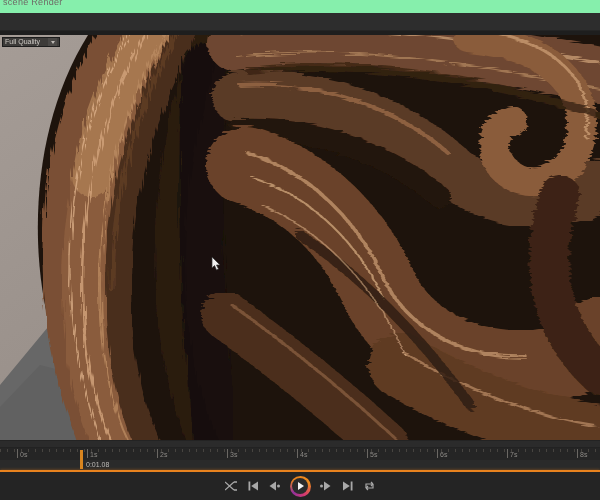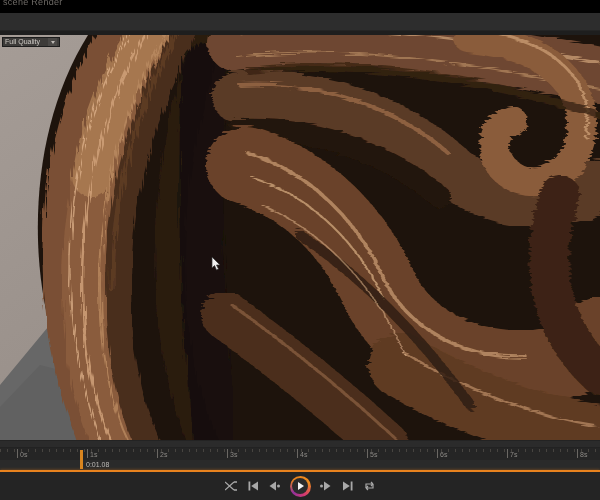--- a/index.html
+++ b/index.html
@@ -1,21 +1,21 @@
 <!DOCTYPE html>
 <html><head>
 <meta charset="utf-8">
 <style>
   * { margin:0; padding:0; box-sizing:border-box; }
   html,body { width:600px; height:500px; overflow:hidden; background:#222; }
   body { font-family:"Liberation Sans", sans-serif; }
   .app { position:relative; width:600px; height:500px; background:#232323; }
 
   
-  .titlebar { position:absolute; left:0; top:0; width:600px; height:13px; background:#000000; overflow:hidden; }
+  .titlebar { position:absolute; left:0; top:0; width:600px; height:13px; background:#86efac; overflow:hidden; }
   .title-text { position:absolute; left:3px; top:-3px; font-size:9px; color:#6e6a66; letter-spacing:.3px; }
   .menubar { position:absolute; left:0; top:13px; width:600px; height:18px; background:#2d2d2d; border-bottom:1px solid #242424; }
   .gapbar { position:absolute; left:0; top:31px; width:600px; height:4px; background:#1e1e1e; }
 
   
   .viewport { position:absolute; left:0; top:35px; width:600px; height:405px; background:#1d130c; border-bottom:1px solid rgba(170,160,150,.22); }
   .viewport svg.scene { display:block; }
 
   .quality-dropdown { position:absolute; left:2px; top:2px; width:58px; height:10px; background:#3d3b39; border:1px solid #1c1c1c; display:flex; align-items:center; justify-content:space-between; padding:0 2px; cursor:default; }
   .quality-dropdown .qd-label { font-size:7px; color:#cfcbc6; line-height:8px; white-space:nowrap; transform:translateY(-0.5px); }

